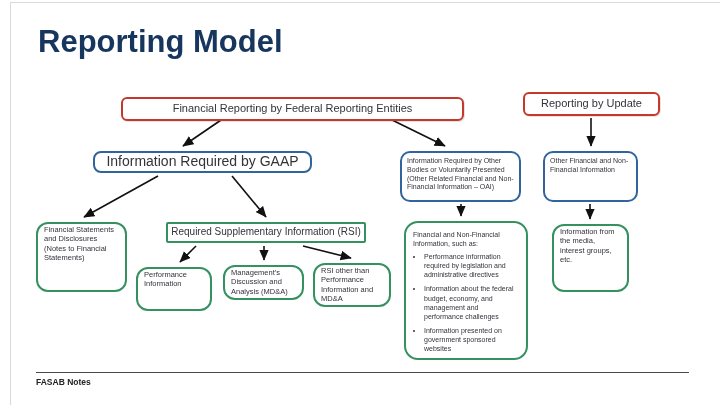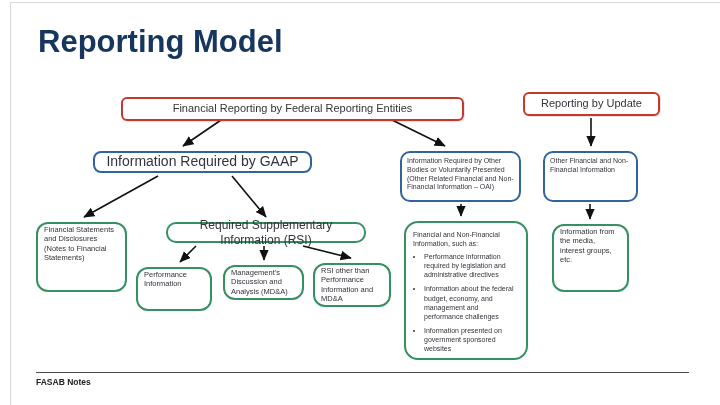--- a/index.html
+++ b/index.html
@@ -30,23 +30,23 @@
   .blue-bar{
     border:2px solid #31639c;border-radius:8px;
     display:flex;align-items:center;justify-content:center;
     font-size:14px;text-align:center;
   }
   .blue-box{
     border:2px solid #31639c;border-radius:10px;
     font-size:7px;padding:4px 5px;text-align:left;
   }
   .green-bar{
-    border:2px solid #35915f;border-radius:10px;
+    border:2px solid #35915f;border-radius:2px;
     display:flex;align-items:center;justify-content:center;
-    font-size:12px;text-align:center;
+    font-size:10px;text-align:center;
   }
   .green-box{
     border:2px solid #35915f;border-radius:12px;
     font-size:7.5px;padding:1px 6px;text-align:left;
   }
   .big-green{
     border:2px solid #35915f;border-radius:14px;
     font-size:7px;padding:7px 7px;line-height:1.3;
   }
   .big-green .heading{margin:0 0 4px 0;}

